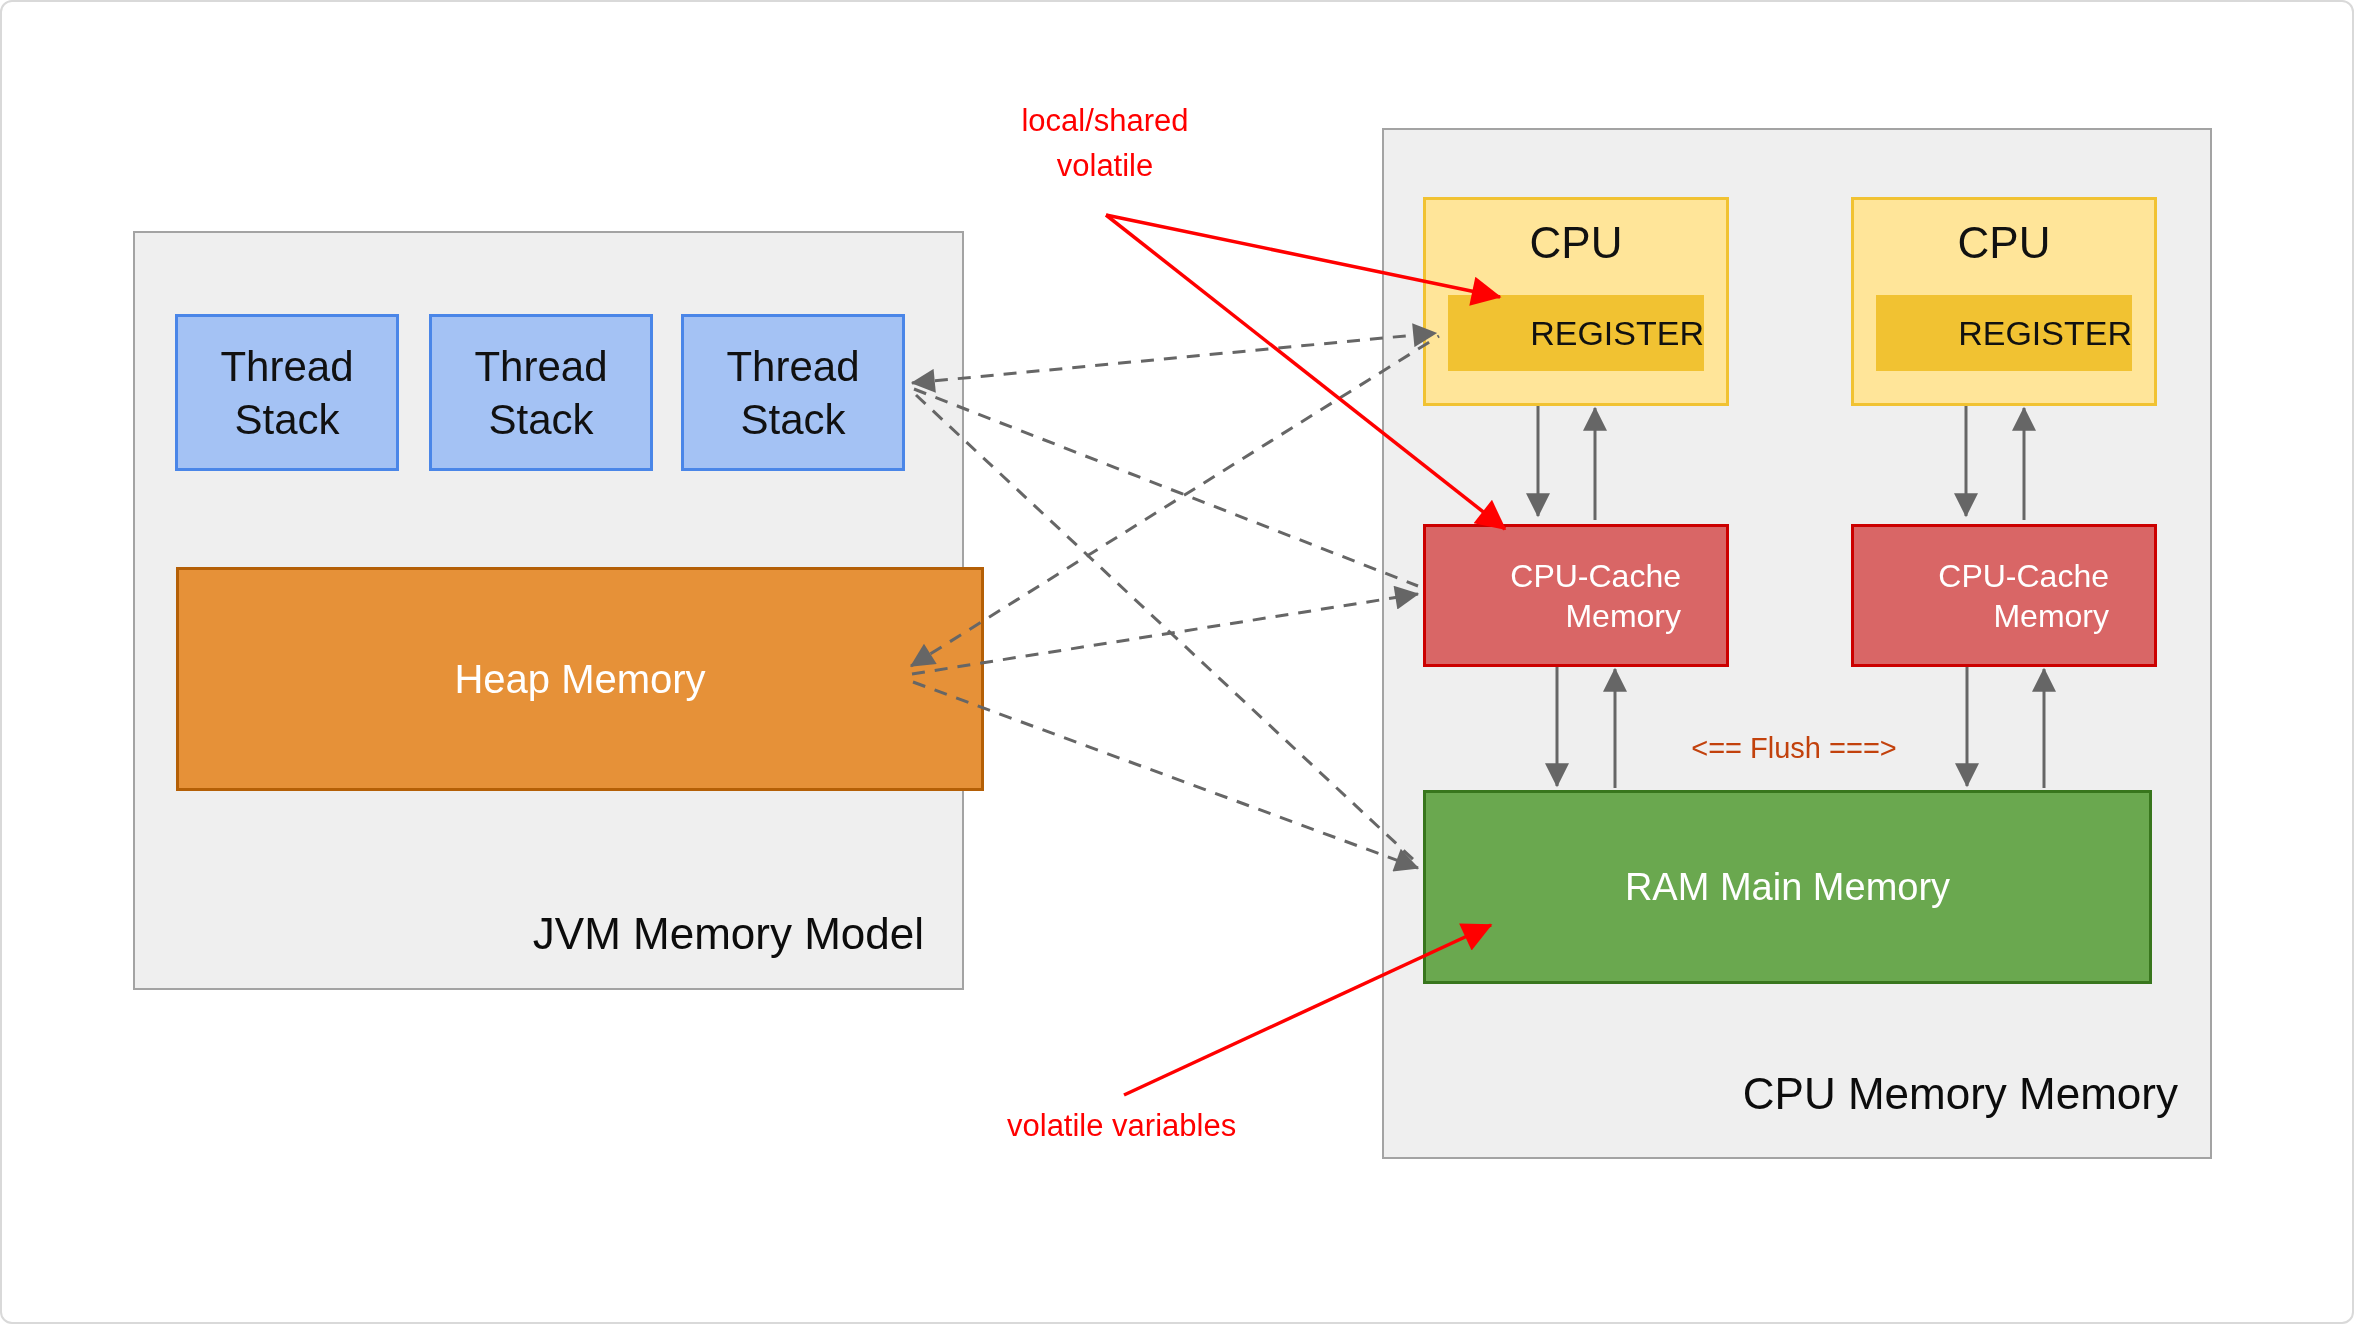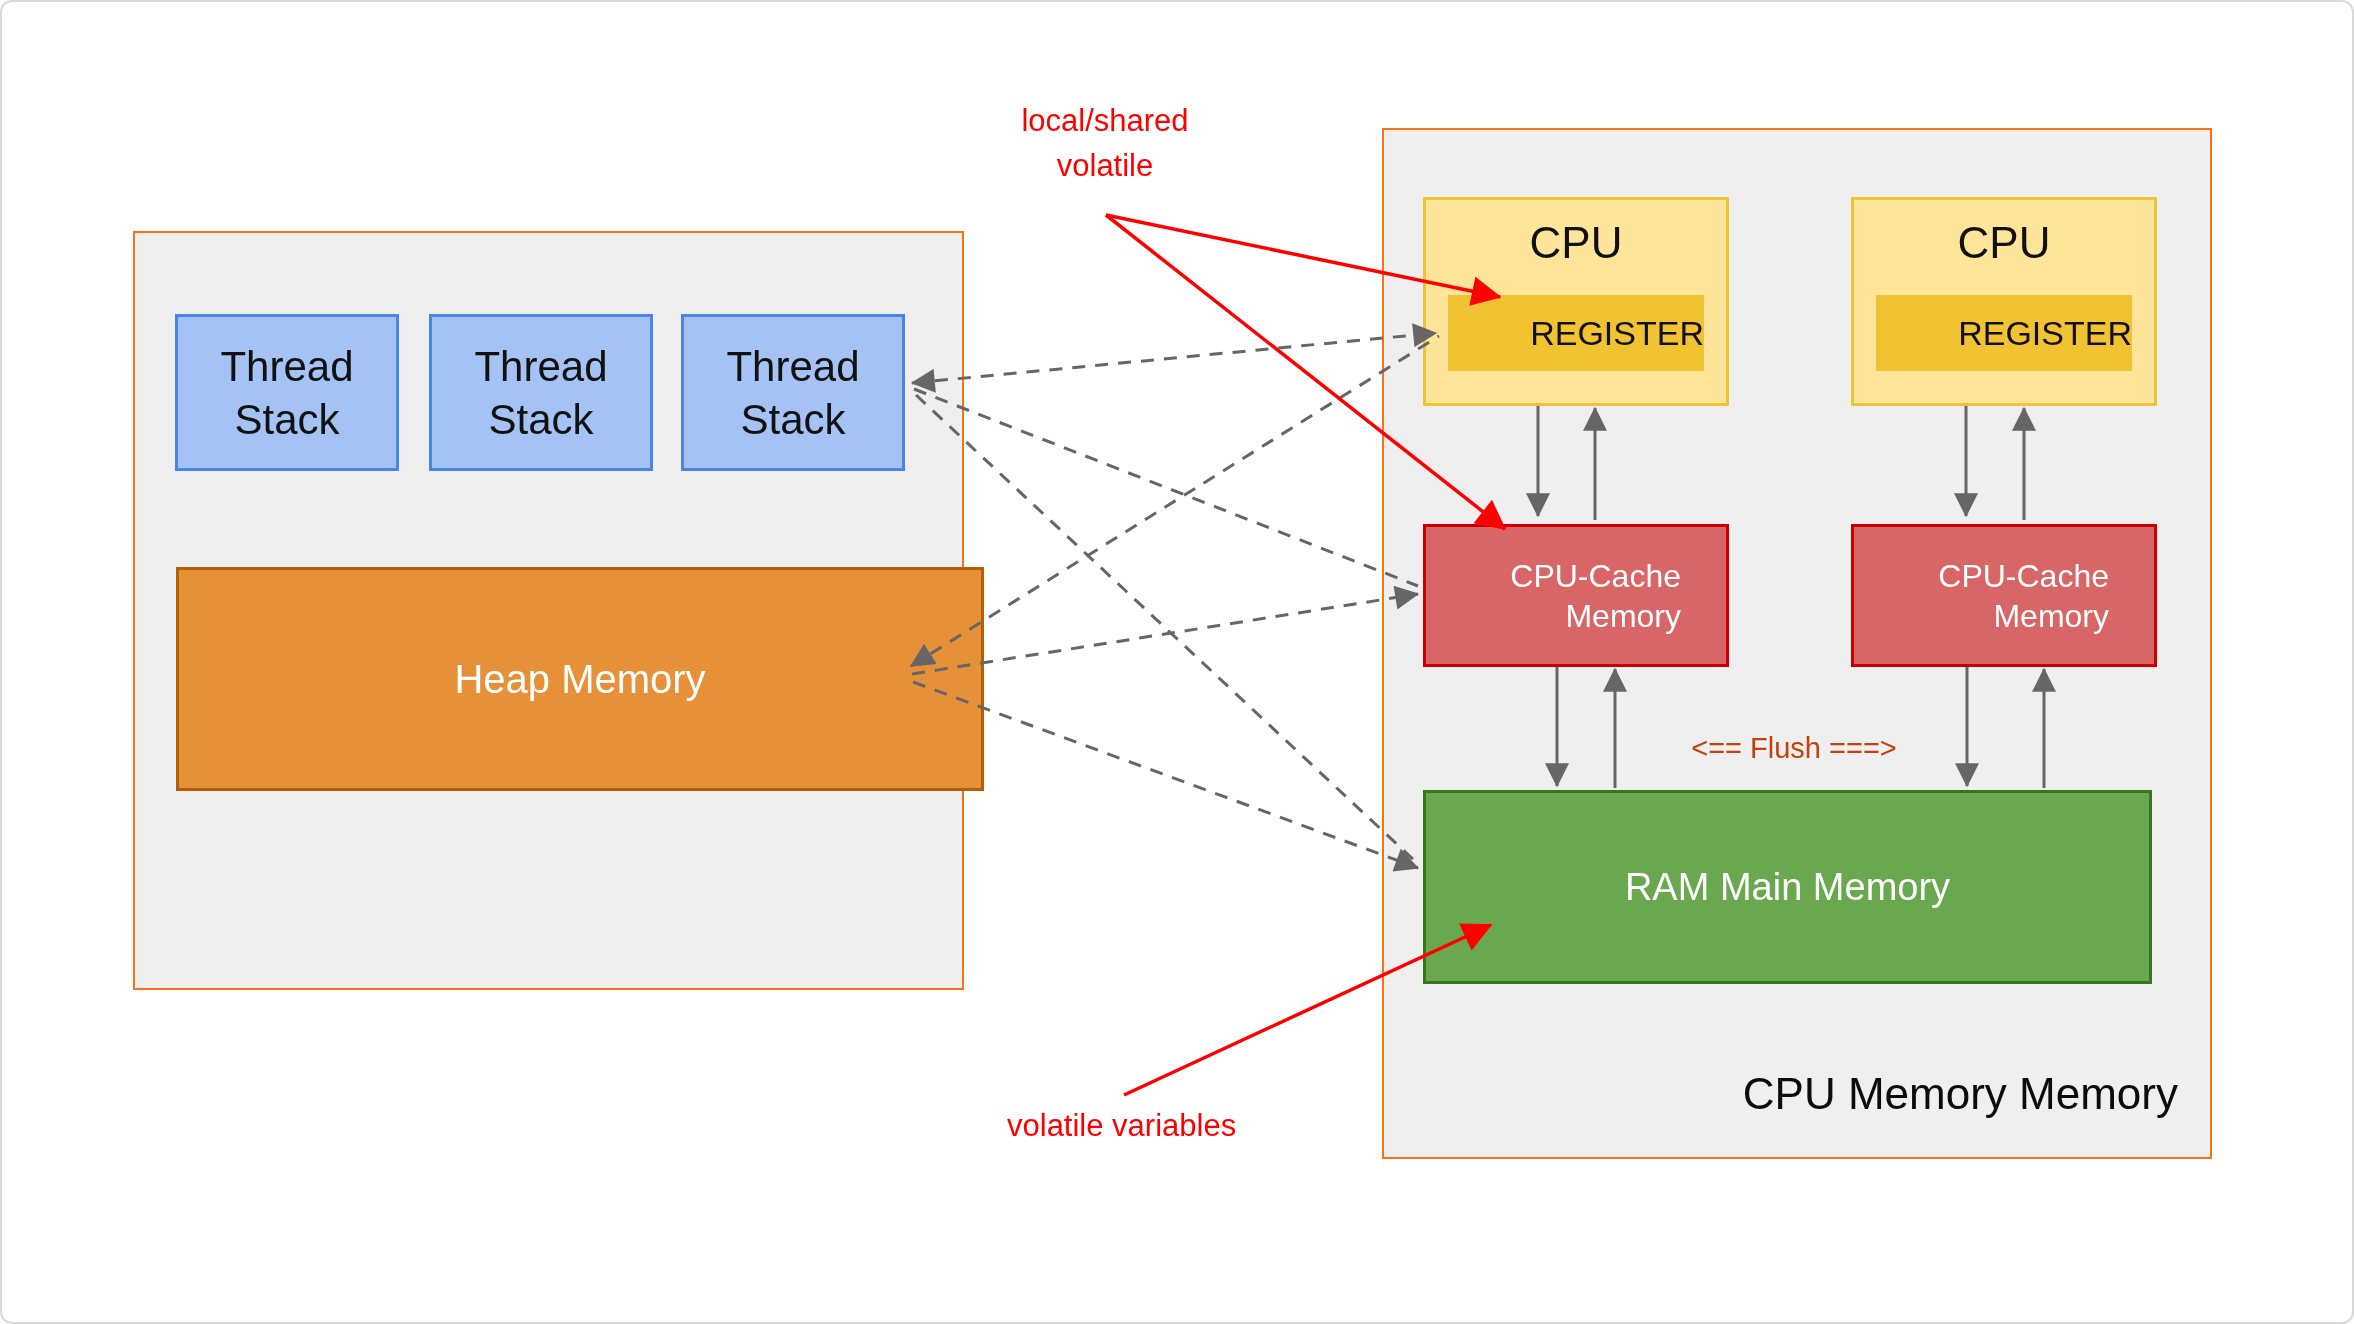--- a/index.html
+++ b/index.html
@@ -9,21 +9,21 @@
     background:#ffffff;
     border:2px solid #d9d9d9;
     border-radius:12px;
     box-sizing:border-box;
     font-family:"Liberation Sans", sans-serif;
     overflow:hidden;
   }
   .container{
     position:absolute;
     background:#efefef;
-    border:2px solid #f97316;
+    border:2px solid #a3a3a3;
     box-sizing:border-box;
   }
   #jvm-container{left:131px;top:229px;width:831px;height:759px;}
   #cpu-container{left:1380px;top:126px;width:830px;height:1031px;}
 
   .box{
     position:absolute;
     box-sizing:border-box;
     display:flex;align-items:center;justify-content:center;
     text-align:center;
@@ -104,20 +104,21 @@
     </div>
     <div class="box thread-stack" id="ts2">
       <div class="lbl">Thread Stack</div>
     </div>
     <div class="box thread-stack" id="ts3">
       <div class="lbl">Thread Stack</div>
     </div>
     <div class="box heap">
       <div>Heap Memory</div>
     </div>
+    <div class="model-title" id="jvm-title">JVM Memory Model</div>
   </div>
 
   <div class="container" id="cpu-container">
     <div class="box cpu-box" id="cpu1">
       <div class="cpu-label">CPU</div>
       <div class="register">
         <span>REGISTER</span>
       </div>
     </div>
     <div class="box cpu-box" id="cpu2">

